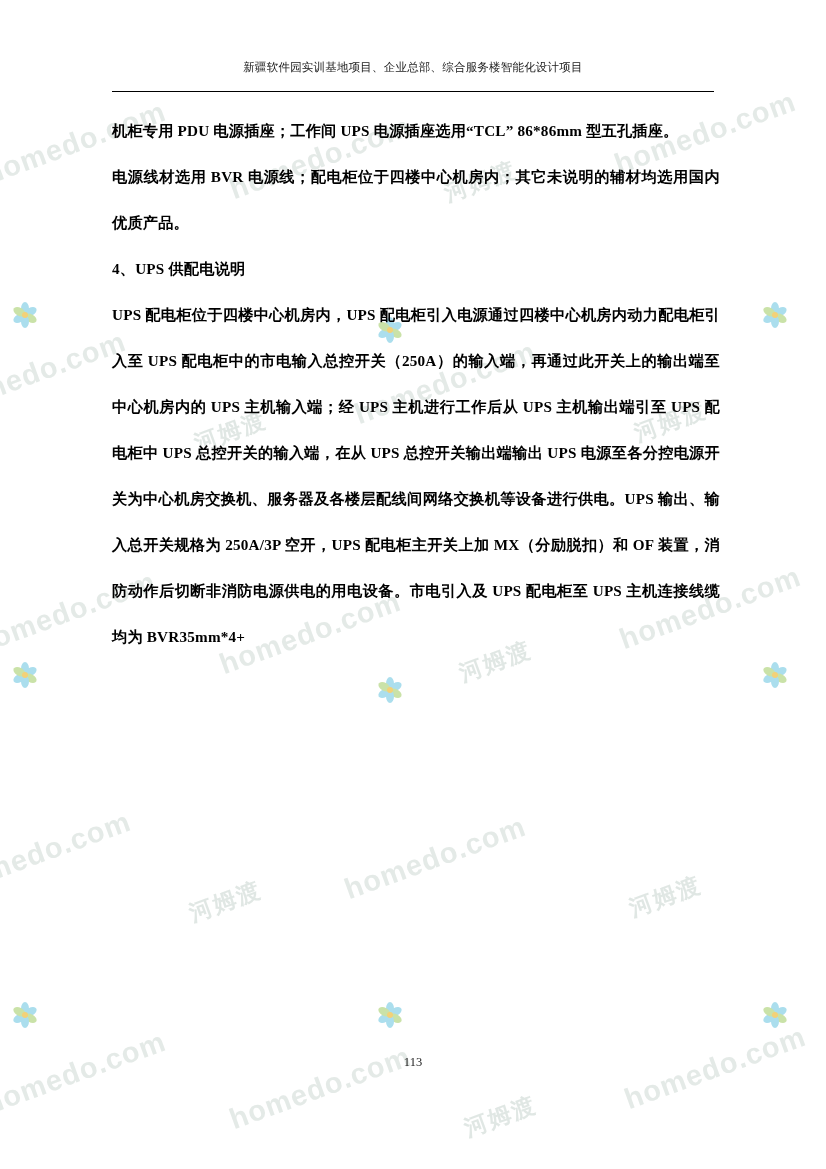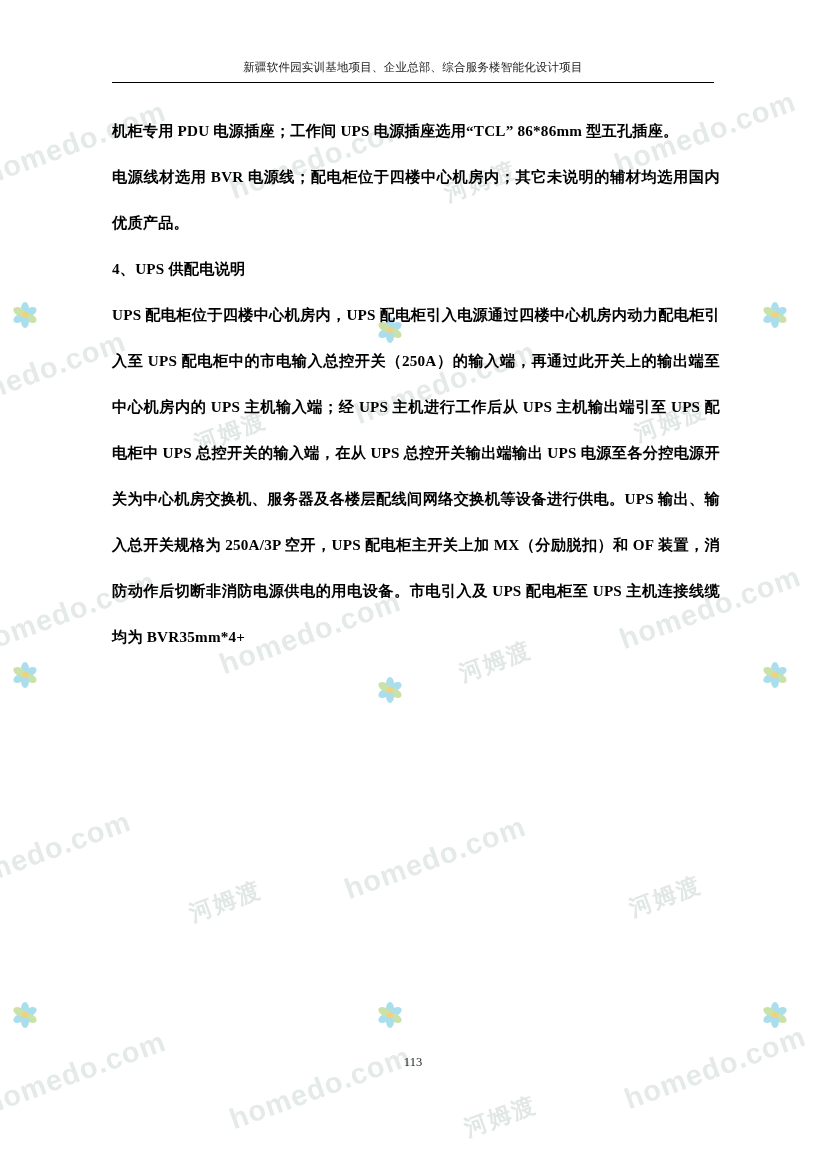--- a/index.html
+++ b/index.html
@@ -79,21 +79,21 @@
   }
   .doc-header {
     position: absolute;
     top: 60px;
     left: 112px;
     width: 602px;
     text-align: center;
     font-family: "Liberation Sans", sans-serif;
     font-size: 11.5px;
     color: #1a1a1a;
-    padding-bottom: 7px;
+    padding-bottom: 16px;
     border-bottom: 1px solid #000000;
     letter-spacing: 0.2px;
   }
   .body-text {
     position: absolute;
     top: 108px;
     left: 112px;
     width: 608px;
     font-weight: bold;
   }

